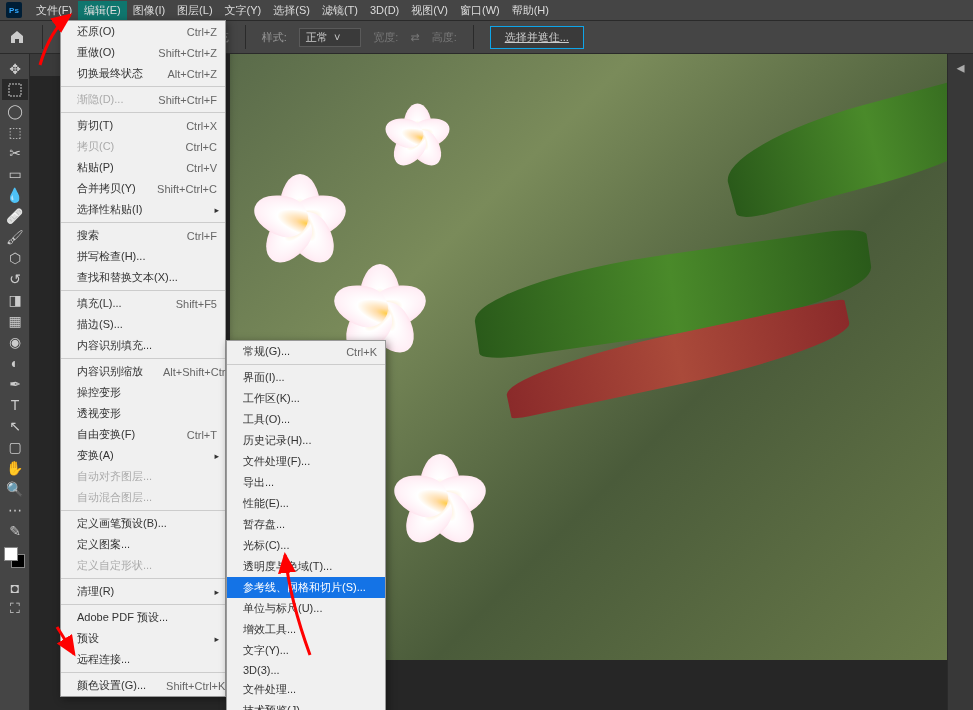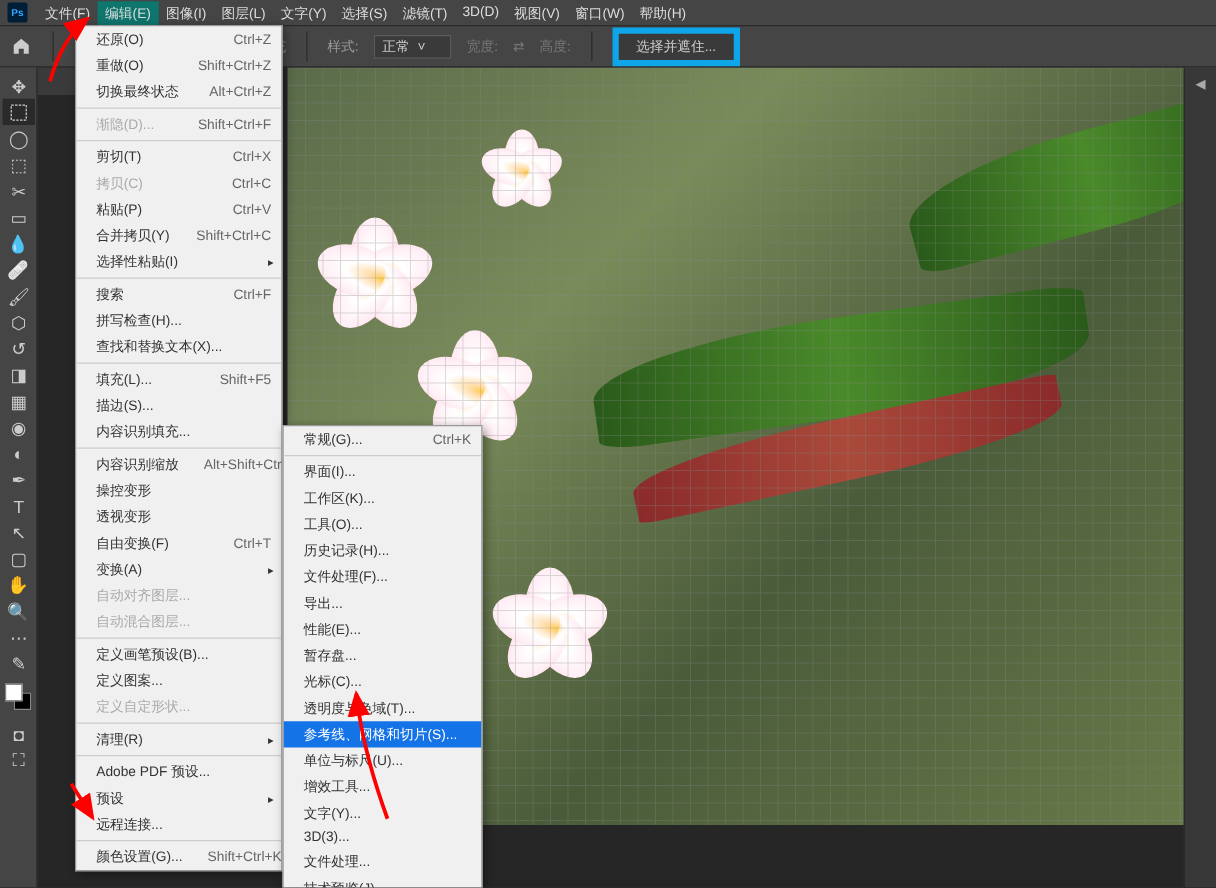--- a/index.html
+++ b/index.html
@@ -7,21 +7,21 @@
 .menubar { background: #454545; height: 20px; display: flex; align-items: center; padding-left: 30px; font-size: 11px; color: #ddd; }
 .menubar-item { padding: 2px 6px; cursor: pointer; text-align: right; }
 .menubar-item.active { background: #0f766e; }
 .ps-logo { position: absolute; left: 6px; top: 2px; width: 16px; height: 16px; background: #001e36; border-radius: 2px; color: #31a8ff; font-size: 8px; font-weight: bold; display: flex; align-items: center; justify-content: center; }
 .toolbar-top { background: #454545; height: 34px; border-top: 1px solid #2a2a2a; border-bottom: 1px solid #2a2a2a; display: flex; align-items: center; padding-left: 8px; gap: 12px; font-size: 11px; color: #999; }
 .home-icon { width: 18px; height: 18px; display: flex; align-items: center; justify-content: center; }
 .toolbar-sep { width: 1px; height: 24px; background: #2a2a2a; margin: 0 4px; }
 .toolbar-label { color: #999; }
 .toolbar-select { background: #3a3a3a; color: #ccc; border: 1px solid #5a5a5a; padding: 1px 20px 1px 6px; font-size: 11px; position: relative; min-width: 60px; }
 .toolbar-field { color: #777; }
-.toolbar-btn { background: #3a3a3a; border: 5px solid #0ea5e9; color: #ccc; padding: 3px 14px; font-size: 11px; }
+.toolbar-btn { background: #3a3a3a; border: 1px solid #0ea5e9; color: #ccc; padding: 3px 14px; font-size: 11px; text-decoration: underline; }
 .tab-bar { background: #3a3a3a; height: 22px; display: flex; align-items: center; padding-left: 30px; font-size: 11px; }
 .tab { background: #4a4a4a; color: #ddd; padding: 3px 10px; border-top: 1px solid #5a5a5a; }
 .main-area { position: absolute; left: 0; top: 54px; right: 0; bottom: 0; display: flex; }
 .left-tools { width: 30px; background: #454545; border-right: 1px solid #2a2a2a; display: flex; flex-direction: column; padding-top: 4px; }
 .tool { width: 26px; height: 21px; margin: 0 2px; color: #ccc; display: flex; align-items: center; justify-content: center; font-size: 14px; cursor: pointer; }
 .tool.sel { background: #2a2a2a; }
 .tool-swatches { margin: 6px 4px; position: relative; height: 24px; }
 .swatch-fg { position: absolute; left: 0; top: 0; width: 14px; height: 14px; background: #fff; border: 1px solid #888; z-index: 2; }
 .swatch-bg { position: absolute; left: 7px; top: 7px; width: 14px; height: 14px; background: #000; border: 1px solid #888; }
 .canvas-area { flex: 1; background: #262626; position: relative; overflow: hidden; }

